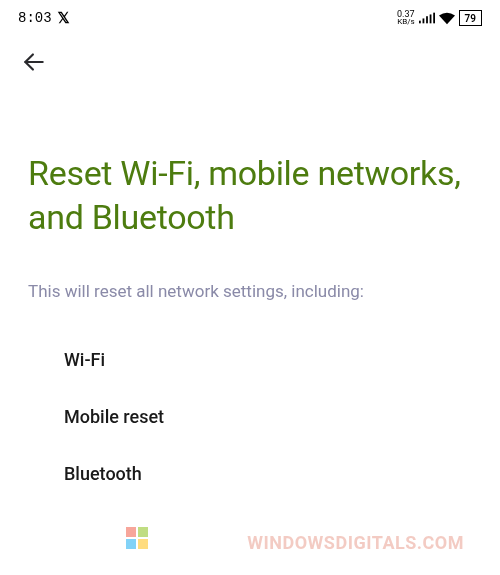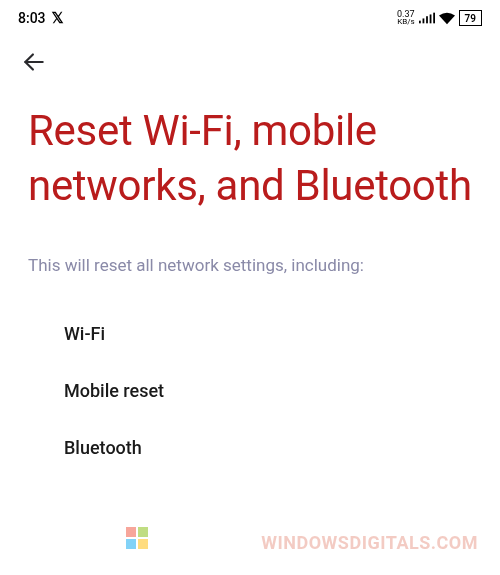--- a/index.html
+++ b/index.html
@@ -21,20 +21,21 @@
       align-items: center;
       padding: 8px 18px 4px 18px;
       height: 32px;
       font-size: 14px;
       color: #000;
     }
     .status-left {
       display: flex;
       align-items: center;
       gap: 6px;
+      font-family: Liberation Mono, monospace;
     }
     .status-time {
       font-weight: 500;
     }
     .status-x {
       font-weight: 700;
       font-size: 15px;
       letter-spacing: -1px;
     }
     .status-right {
@@ -78,46 +79,47 @@
       height: 32px;
       display: flex;
       align-items: center;
       justify-content: center;
       cursor: pointer;
     }
     .content {
       padding: 12px 28px 0 28px;
     }
     .page-title {
-      font-size: 42px;
+      font-size: 34px;
       font-weight: 400;
-      color: #b91c1c;
+      color: #4d7c0f;
       line-height: 1.3;
       letter-spacing: -0.3px;
+      margin-top: 47px;
     }
     .description {
       margin-top: 42px;
       font-size: 17px;
       color: #8a8aa8;
       font-weight: 400;
     }
     .items {
       margin-top: 30px;
     }
     .item {
       font-size: 18px;
       font-weight: 500;
       color: #1a1a1a;
       padding: 18px 0;
       margin-left: 36px;
     }
     .watermark {
       position: absolute;
       bottom: 22px;
-      right: 22px;
+      right: 36px;
       font-size: 18px;
       font-weight: 700;
       letter-spacing: 0.5px;
       color: rgba(229, 140, 122, 0.45);
       text-transform: uppercase;
       pointer-events: none;
     }
     .watermark-grid {
       position: absolute;
       bottom: 20px;

